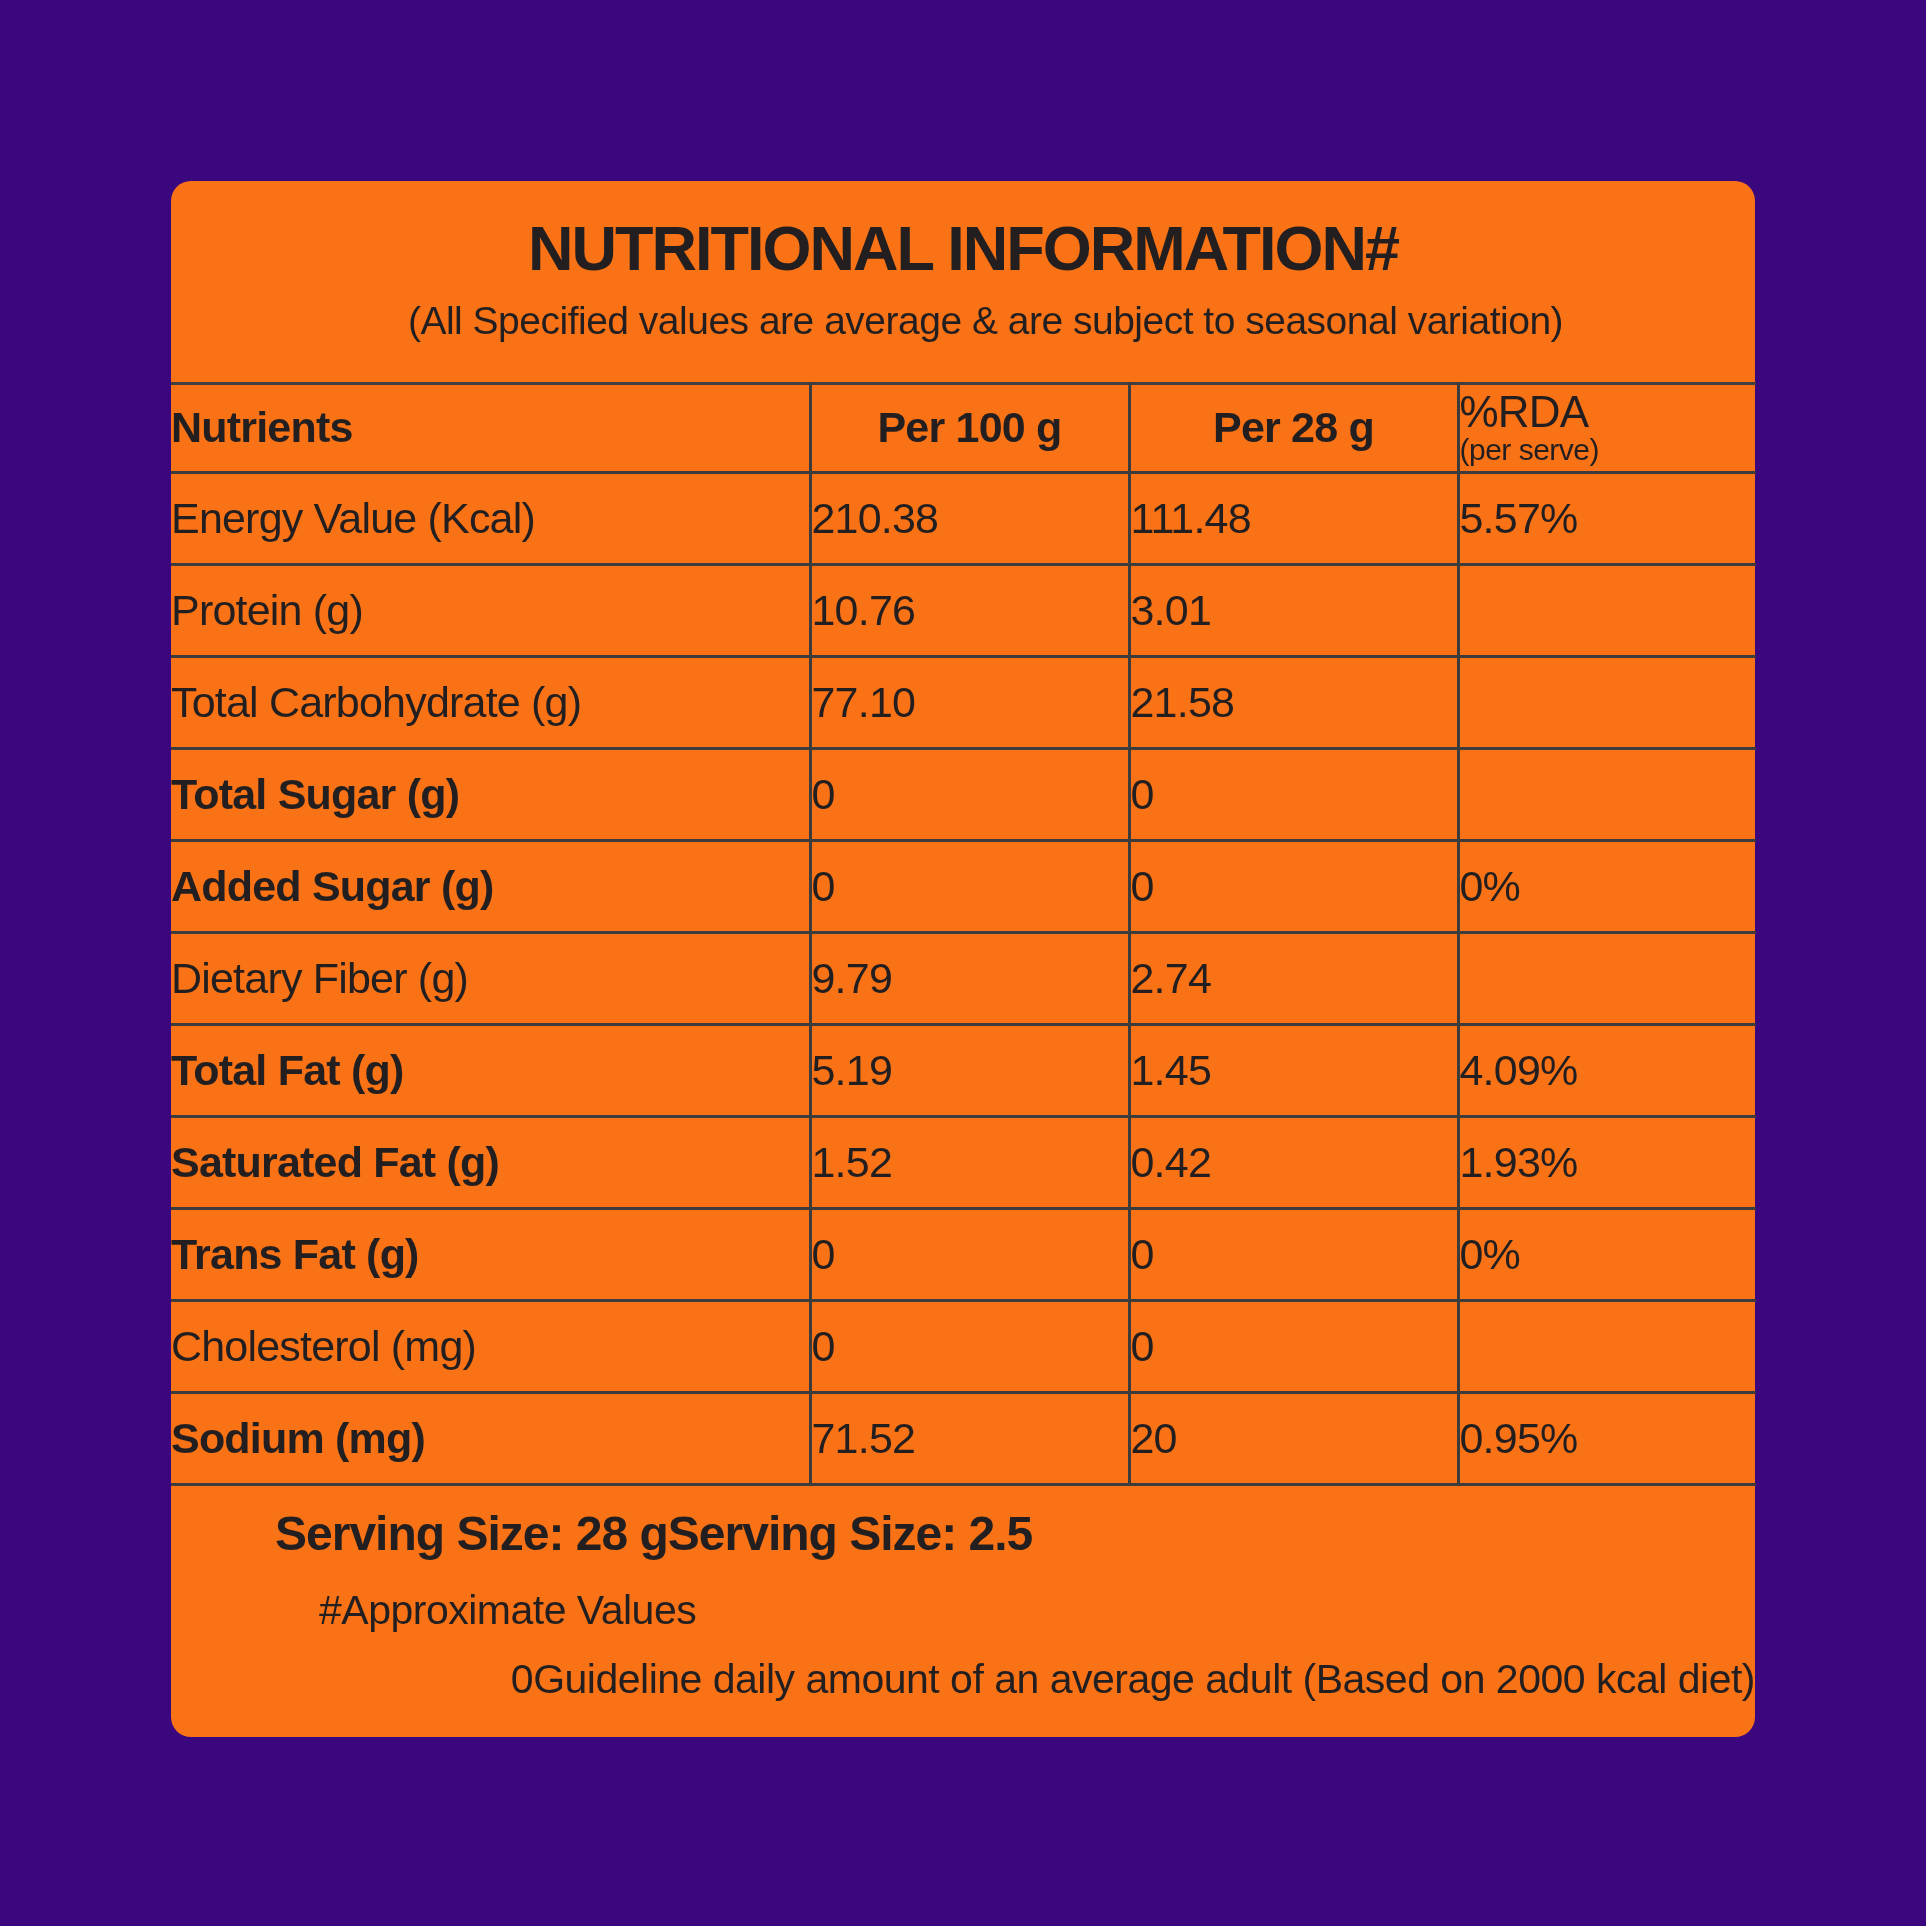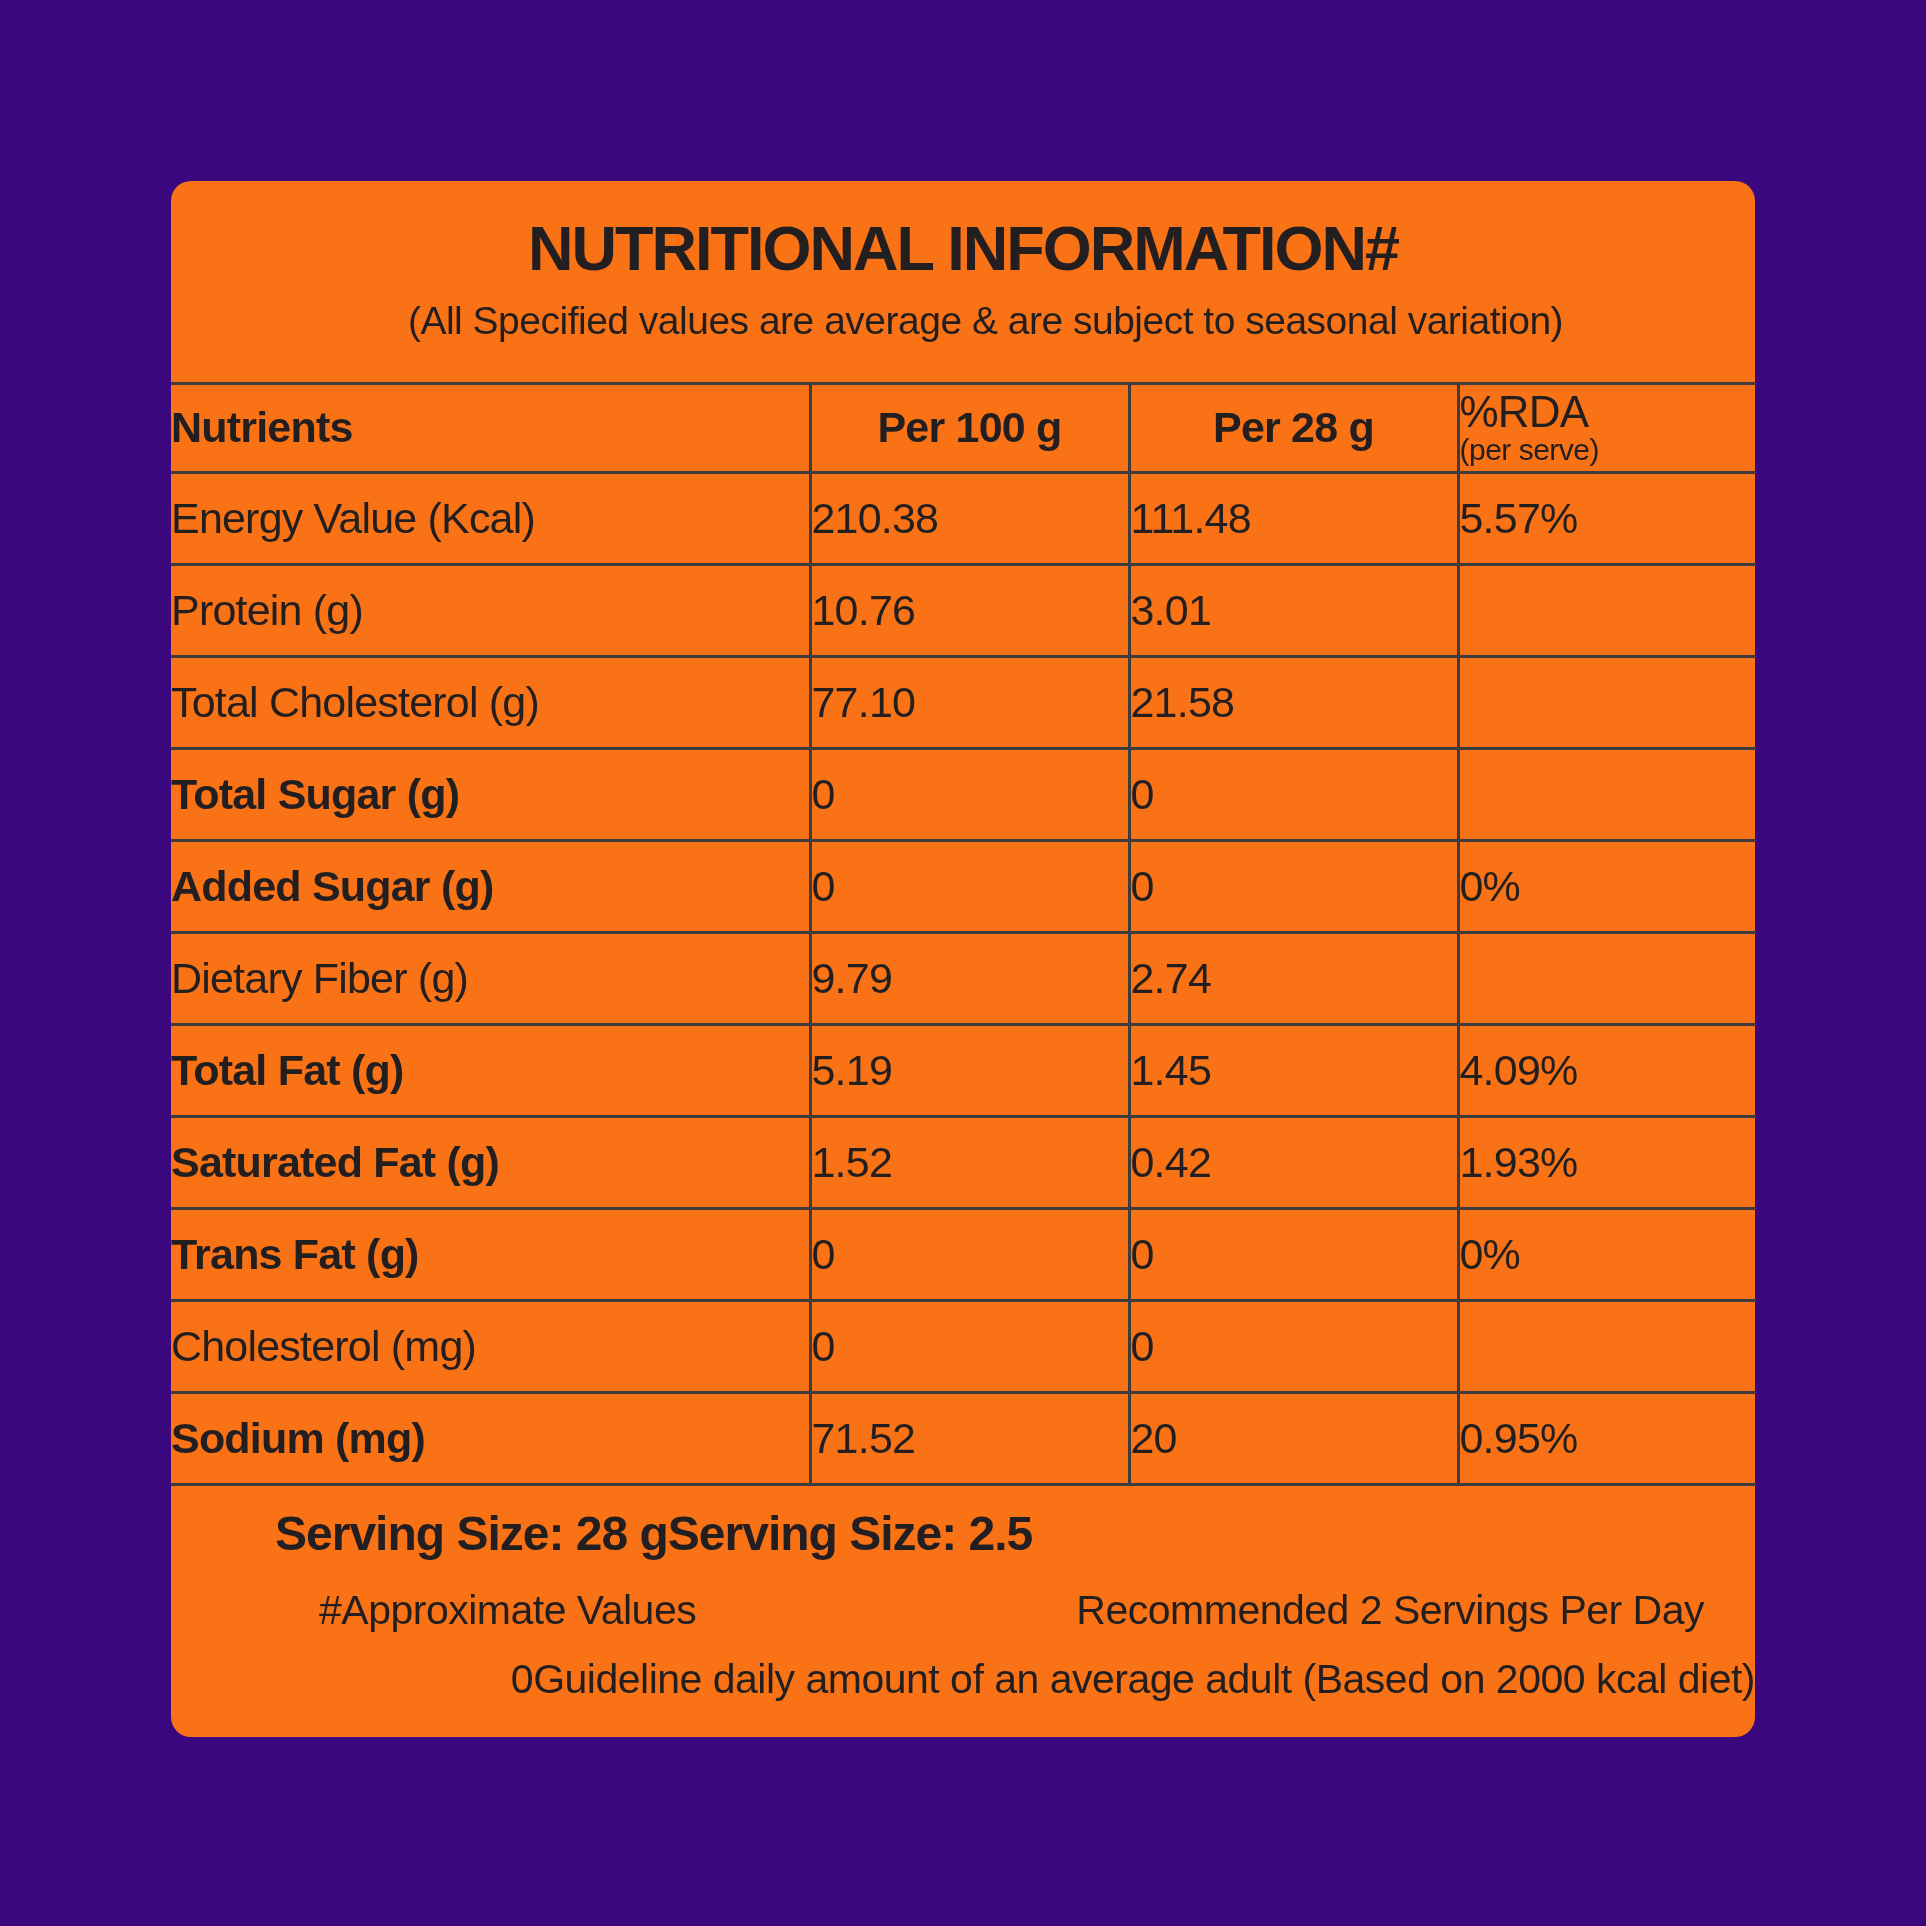--- a/index.html
+++ b/index.html
@@ -134,21 +134,21 @@
         <td class="c-p28">111.48</td>
         <td class="c-rda">5.57%</td>
       </tr>
       <tr>
         <td class="c-label">Protein (g)</td>
         <td class="c-p100">10.76</td>
         <td class="c-p28">3.01</td>
         <td class="c-rda"></td>
       </tr>
       <tr>
-        <td class="c-label">Total Cholesterol (g)</td>
+        <td class="c-label">Total Carbohydrate (g)</td>
         <td class="c-p100">77.10</td>
         <td class="c-p28">21.58</td>
         <td class="c-rda"></td>
       </tr>
       <tr class="bold">
         <td class="c-label">Total Sugar (g)</td>
         <td class="c-p100">0</td>
         <td class="c-p28">0</td>
         <td class="c-rda"></td>
       </tr>
@@ -197,19 +197,18 @@
     </tbody>
   </table>
 
   <div class="serving-row">
     <span>Serving Size: 28 g</span>
     <span>Serving Size: 2.5</span>
   </div>
 
   <div class="note-row">
     <span>#Approximate Values</span>
-    <span>Recommended 2 Servings Per Day</span>
   </div>
 
   <div class="guideline">0Guideline daily amount of an average adult (Based on 2000 kcal diet)</div>
 
 </div>
 
 
 </body></html>

